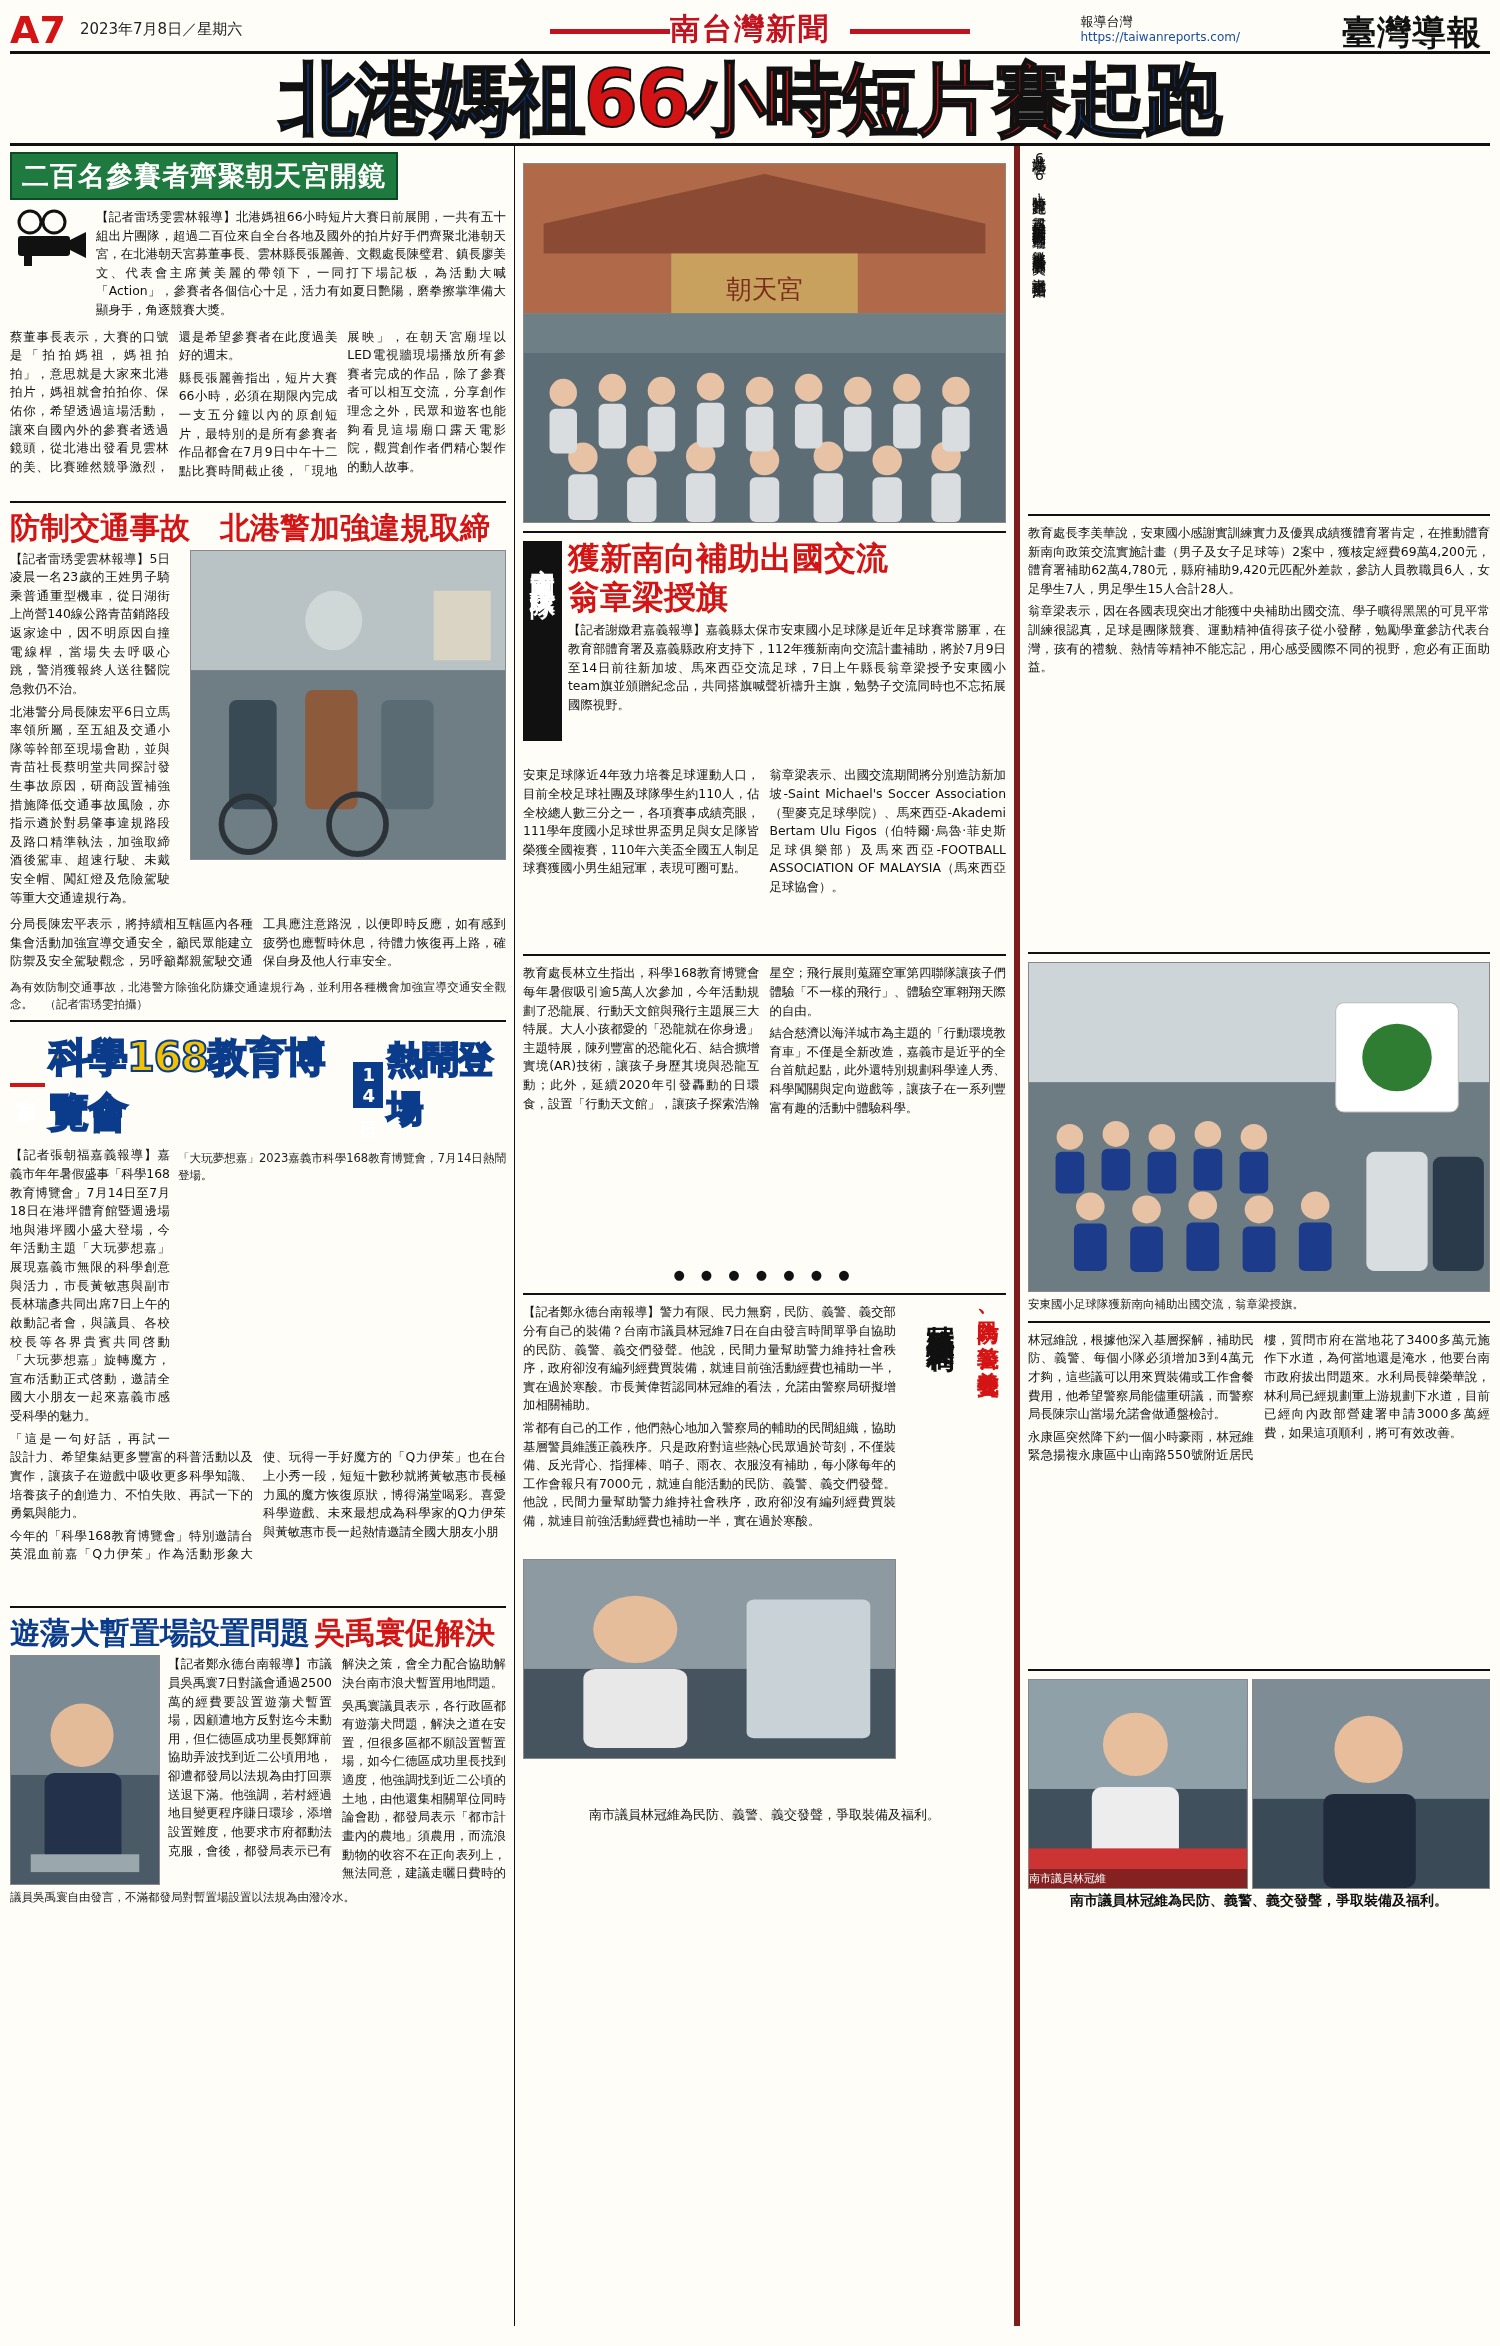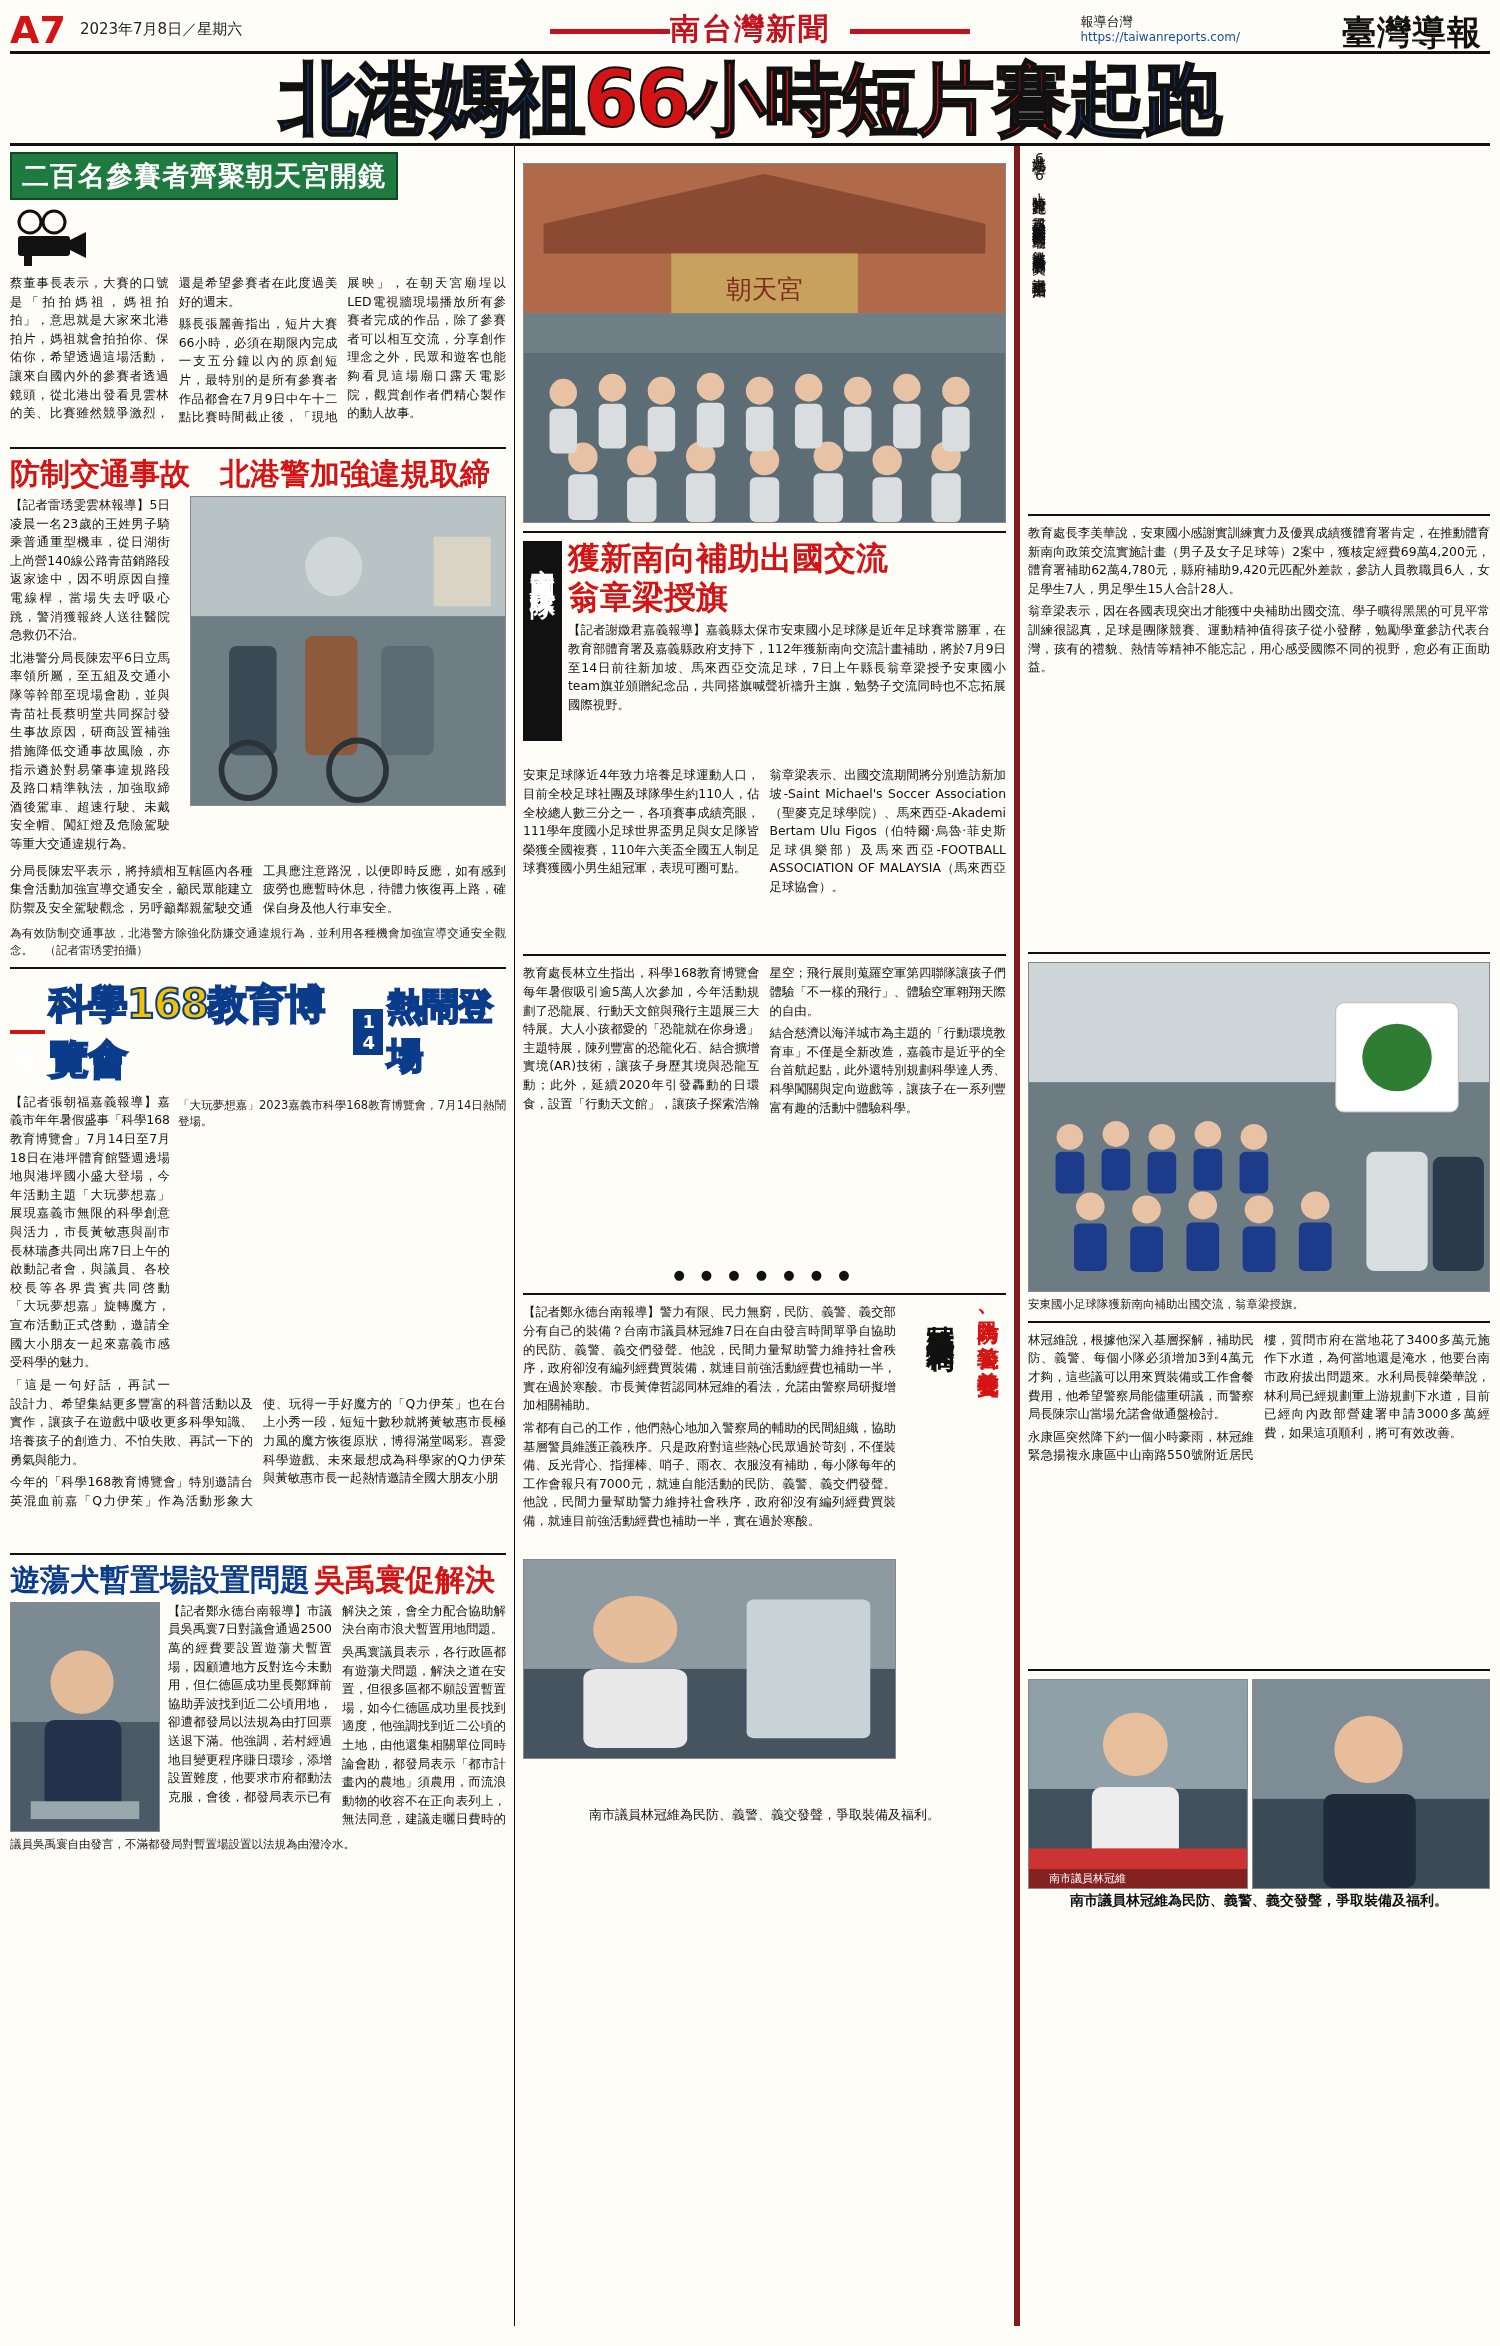--- a/index.html
+++ b/index.html
@@ -69,21 +69,21 @@
   .bluehead { color:#0b3c8c; }
 
   .rule { border-top:2px solid #111; margin:8px 0; }
 
   .photo {
     background:linear-gradient(160deg,#9fb7c9,#6f8ba0 45%,#4f6475);
     position:relative; overflow:hidden; border:1px solid #888;
   }
   .photo .cap {
     position:absolute; bottom:0; left:0; right:0;
-    font-size:11px; color:#fff; background:rgba(0,0,0,.35); padding:2px 20px;
+    font-size:11px; color:#fff; background:rgba(0,0,0,.35); padding:2px 0;
   }
   .caption { font-size:11.5px; line-height:1.45; color:#222; margin:4px 0 6px 0; text-align:justify;}
 
   
   .vert {
     writing-mode:vertical-rl; text-orientation:upright;
     font-size:13px; line-height:1.6; letter-spacing:1px;
   }
   .vert-title {
     writing-mode:vertical-rl; text-orientation:upright;
@@ -145,20 +145,23 @@
 
       <div style="display:flex; gap:6px;">
         <div class="film-icon">
           <svg width="80" height="62" viewBox="0 0 80 62">
             <circle cx="20" cy="14" r="11" fill="none" stroke="#111" stroke-width="3"></circle>
             <circle cx="44" cy="14" r="11" fill="none" stroke="#111" stroke-width="3"></circle>
             <rect x="8" y="28" width="52" height="20" rx="3" fill="#111"></rect>
             <polygon points="60,32 76,24 76,50 60,42" fill="#111"></polygon>
             <rect x="14" y="48" width="8" height="10" fill="#111"></rect>
           </svg>
+        </div>
+        <div class="txt" style="flex:1;">
+          <p>【記者雷琇雯雲林報導】北港媽祖66小時短片大賽日前展開，一共有五十組出片團隊，超過二百位來自全台各地及國外的拍片好手們齊聚北港朝天宮，在北港朝天宮募董事長、雲林縣長張麗善、文觀處長陳璧君、鎮長廖美文、代表會主席黃美麗的帶領下，一同打下場記板，為活動大喊「Action」，參賽者各個信心十足，活力有如夏日艷陽，磨拳擦掌準備大顯身手，角逐競賽大獎。</p>
         </div>
       </div>
 
       <div class="txt three-col" style="margin-top:4px; height:165px; overflow:hidden;">
         <p>蔡董事長表示，大賽的口號是「拍拍媽祖，媽祖拍拍」，意思就是大家來北港拍片，媽祖就會拍拍你、保佑你，希望透過這場活動，讓來自國內外的參賽者透過鏡頭，從北港出發看見雲林的美、比賽雖然競爭激烈，還是希望參賽者在此度過美好的週末。</p>
         <p>縣長張麗善指出，短片大賽66小時，必須在期限內完成一支五分鐘以內的原創短片，最特別的是所有參賽者作品都會在7月9日中午十二點比賽時間截止後，「現地展映」，在朝天宮廟埕以LED電視牆現場播放所有參賽者完成的作品，除了參賽者可以相互交流，分享創作理念之外，民眾和遊客也能夠看見這場廟口露天電影院，觀賞創作者們精心製作的動人故事。</p>
 
       </div>
 
       <div class="rule"></div>

